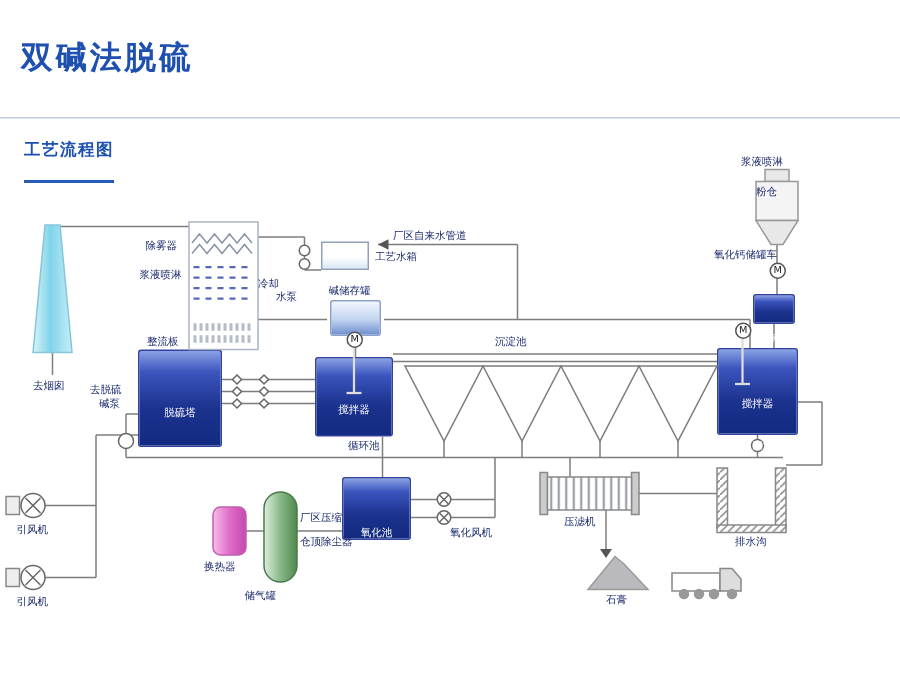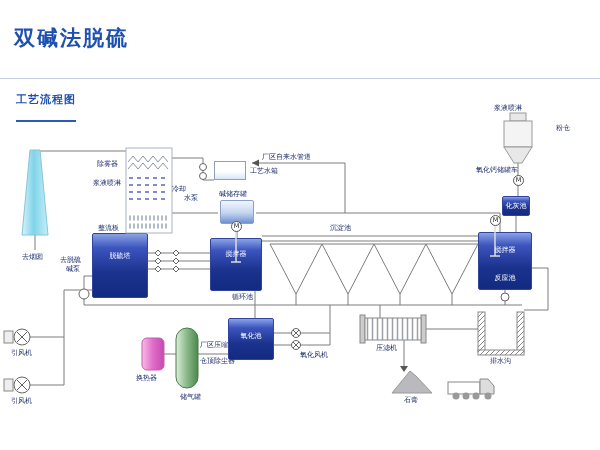--- a/index.html
+++ b/index.html
@@ -17,21 +17,21 @@
   svg.layer { position:absolute; left:0; top:0; }
 
   .tank { position:absolute; border:1px solid #31439e; border-radius:2px;
           background:linear-gradient(180deg,#8aa2e4 0%,#3c55be 22%,#1c338f 60%,#122a80 100%); }
   .tank-light { position:absolute; border:1px solid #8aa0c8; border-radius:2px;
           background:linear-gradient(180deg,#f2f7ff 0%,#c2d4f0 55%,#6f8fd0 100%); }
   .box-white { position:absolute; border:1px solid #90a0b8;
           background:linear-gradient(180deg,#ffffff 55%,#d8e6f6 100%); }
 
   .lbl { position:absolute; font-size:7px; line-height:1.15; color:#1a2a6b; white-space:nowrap; }
-  .lbl.white { color:#ffffff; }
+  .lbl.white { color:#ffffff;margin-top:19px; }
   .lbl.center { text-align:center; white-space:normal; }
 
   .motor { position:absolute; width:11px; height:11px; border:1px solid #555; border-radius:50%;
            background:#fff; color:#222; font-size:6.5px; display:flex; align-items:center;
            justify-content:center; line-height:1; }
 </style>
 </head>
 <body>
 
 <div class="page">
@@ -250,27 +250,27 @@
     <div class="lbl white center" style="left:210px;top:250px;width:52px">搅拌器</div>
     <div class="lbl" style="left:232px;top:293px">循环池</div>
     <div class="lbl white center" style="left:478px;top:246px;width:54px">搅拌器</div>
     <div class="lbl white center" style="left:478px;top:274px;width:54px">反应池</div>
     <div class="lbl white center" style="left:228px;top:332px;width:46px">氧化池</div>
     <div class="lbl" style="left:300px;top:351px">氧化风机</div>
     <div class="lbl" style="left:376px;top:344px">压滤机</div>
     <div class="lbl" style="left:490px;top:357px">排水沟</div>
     <div class="lbl" style="left:404px;top:396px">石膏</div>
     <div class="lbl" style="left:494px;top:104px">浆液喷淋</div>
-    <div class="lbl" style="left:556px;top:124px">粉仓</div>
+    <div class="lbl" style="left:504px;top:124px">粉仓</div>
     <div class="lbl" style="left:476px;top:166px">氧化钙储罐车</div>
     <div class="lbl white center" style="left:502px;top:202px;width:28px">化灰池</div>
     <div class="lbl" style="left:11px;top:349px">引风机</div>
     <div class="lbl" style="left:11px;top:397px">引风机</div>
     <div class="lbl" style="left:136px;top:374px">换热器</div>
-    <div class="lbl" style="left:180px;top:393px">储气罐</div>
+    <div class="lbl" style="left:163px;top:393px">储气罐</div>
     <div class="lbl" style="left:200px;top:341px">厂区压缩</div>
     <div class="lbl" style="left:200px;top:357px">仓顶除尘器</div>
 
     <div class="motor" style="left:231px;top:221px">M</div>
     <div class="motor" style="left:490px;top:215px">M</div>
     <div class="motor" style="left:513px;top:175px">M</div>
 
   </div>
 </div>
 

